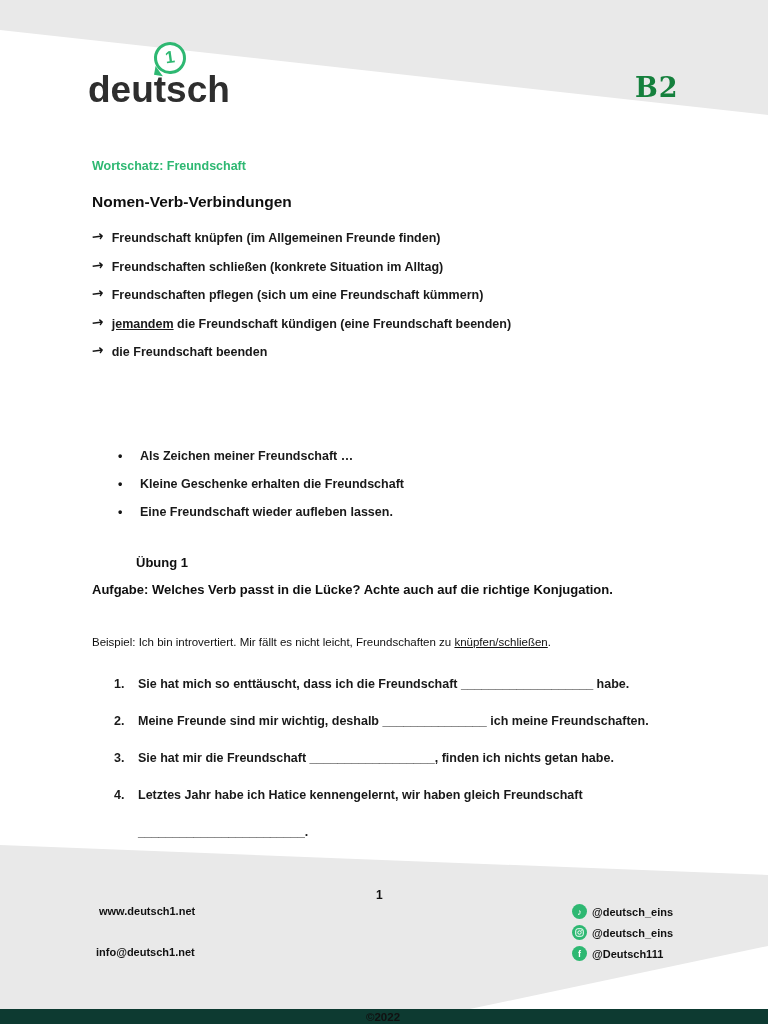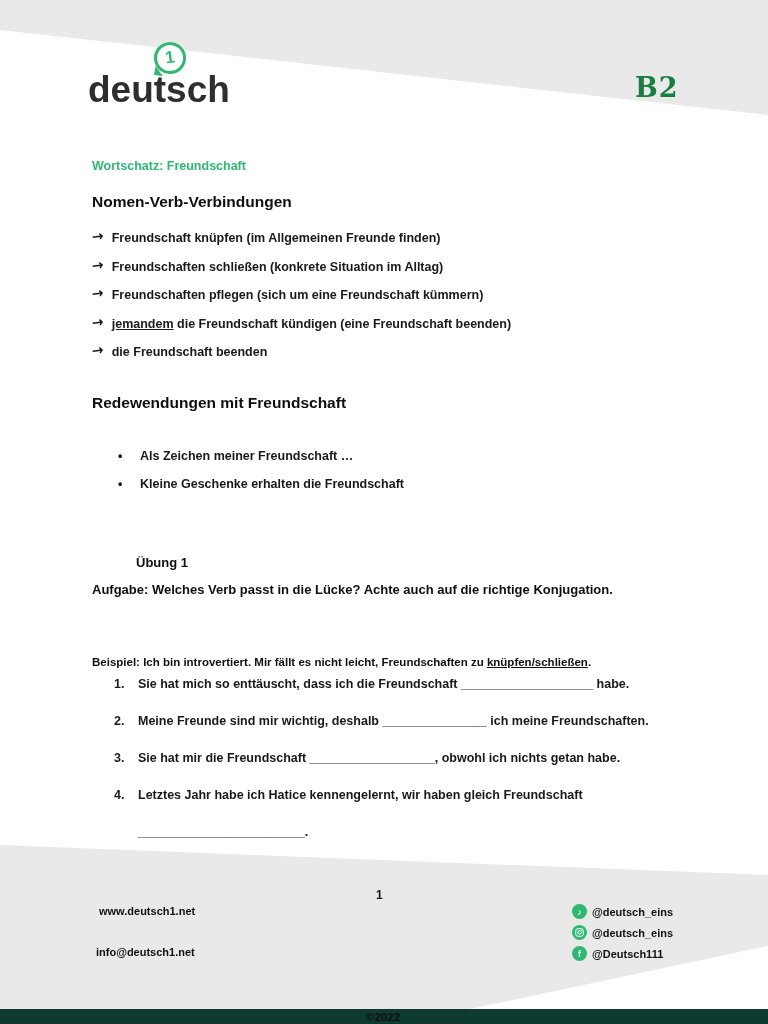--- a/index.html
+++ b/index.html
@@ -53,21 +53,21 @@
   .arrow{
     display:inline-block;font-family:"DejaVu Sans",sans-serif;font-size:14px;
     margin-right:8px;transform:rotate(-8deg) translateY(-1px);color:#141414;
   }
   .u{text-decoration:underline;}
   .bullets{position:absolute;left:118px;top:448px;width:560px;}
   .bullet-item{font-size:12.5px;font-weight:700;line-height:17px;margin-bottom:11px;color:#191919;}
   .bullet-dot{display:inline-block;width:22px;color:#141414;}
   .uebung-title{position:absolute;left:92px;top:555px;font-size:13px;font-weight:700;color:#0f0f0f;margin-left:44px;}
   .aufgabe{position:absolute;left:92px;top:582px;font-size:13px;font-weight:700;color:#0f0f0f;text-align:center;}
-  .beispiel{position:absolute;left:92px;top:636px;font-size:11.5px;font-weight:700;white-space:nowrap;color:#101010;margin-top:20px;}
+  .beispiel{position:absolute;left:92px;top:636px;font-size:11.5px;font-weight:400;white-space:nowrap;color:#101010;}
   .num-list{position:absolute;left:114px;top:676px;width:624px;}
   .num-item{display:flex;font-size:12.5px;font-weight:700;line-height:17px;margin-bottom:20px;color:#191919;}
   .num{width:24px;flex:0 0 24px;}
   .num-body{flex:1;}
   .line2{display:block;margin-top:20px;}
   
   .page-num{position:absolute;left:376px;top:888px;font-size:12px;font-weight:600;color:#111;}
   .site{position:absolute;left:99px;top:905px;font-size:11px;font-weight:700;color:#111;}
   .mail{position:absolute;left:96px;top:946px;font-size:11px;font-weight:700;color:#111;}
   .copyright{position:absolute;left:366px;top:1011px;font-size:11.5px;font-weight:600;color:#111;}
@@ -112,48 +112,50 @@
       <span class="arrow">→</span><span class="u"></span><span>Freundschaften pflegen (sich um eine Freundschaft kümmern)</span>
     </div>
     <div class="arrow-item">
       <span class="arrow">→</span><span class="u">jemandem</span><span> die Freundschaft kündigen (eine Freundschaft beenden)</span>
     </div>
     <div class="arrow-item">
       <span class="arrow">→</span><span class="u"></span><span>die Freundschaft beenden</span>
     </div>
   </div>
 
-  <div class="h-section h-rede">Redewendungen mit Freundschaft</div>
 
   <div class="bullets">
     <div class="bullet-item">
       <span class="bullet-dot">•</span><span>Als Zeichen meiner Freundschaft …</span>
     </div>
     <div class="bullet-item">
       <span class="bullet-dot">•</span><span>Kleine Geschenke erhalten die Freundschaft</span>
+    </div>
+    <div class="bullet-item">
+      <span class="bullet-dot">•</span><span>Eine Freundschaft wieder aufleben lassen.</span>
     </div>
   </div>
 
   <div class="uebung-title">Übung 1</div>
   <div class="aufgabe">Aufgabe: Welches Verb passt in die Lücke? Achte auch auf die richtige Konjugation.</div>
 
   <div class="beispiel"><span>Beispiel: Ich bin introvertiert. Mir fällt es nicht leicht, Freundschaften zu </span><span class="u">knüpfen/schließen</span><span>.</span></div>
 
   <div class="num-list">
     <div class="num-item">
       <span class="num">1.</span>
       <span class="num-body">Sie hat mich so enttäuscht, dass ich die Freundschaft ___________________ habe.</span>
     </div>
     <div class="num-item">
       <span class="num">2.</span>
       <span class="num-body">Meine Freunde sind mir wichtig, deshalb _______________ ich meine Freundschaften.</span>
     </div>
     <div class="num-item">
       <span class="num">3.</span>
-      <span class="num-body">Sie hat mir die Freundschaft __________________, obwohl ich nichts getan habe.</span>
+      <span class="num-body">Sie hat mir die Freundschaft __________________, finden ich nichts getan habe.</span>
     </div>
     <div class="num-item">
       <span class="num">4.</span>
       <span class="num-body"><span>Letztes Jahr habe ich Hatice kennengelernt, wir haben gleich Freundschaft</span><span class="line2">________________________.</span></span>
     </div>
   </div>
 
   <div class="page-num">1</div>
   <div class="site">www.deutsch1.net</div>
   <div class="mail">info@deutsch1.net</div>

